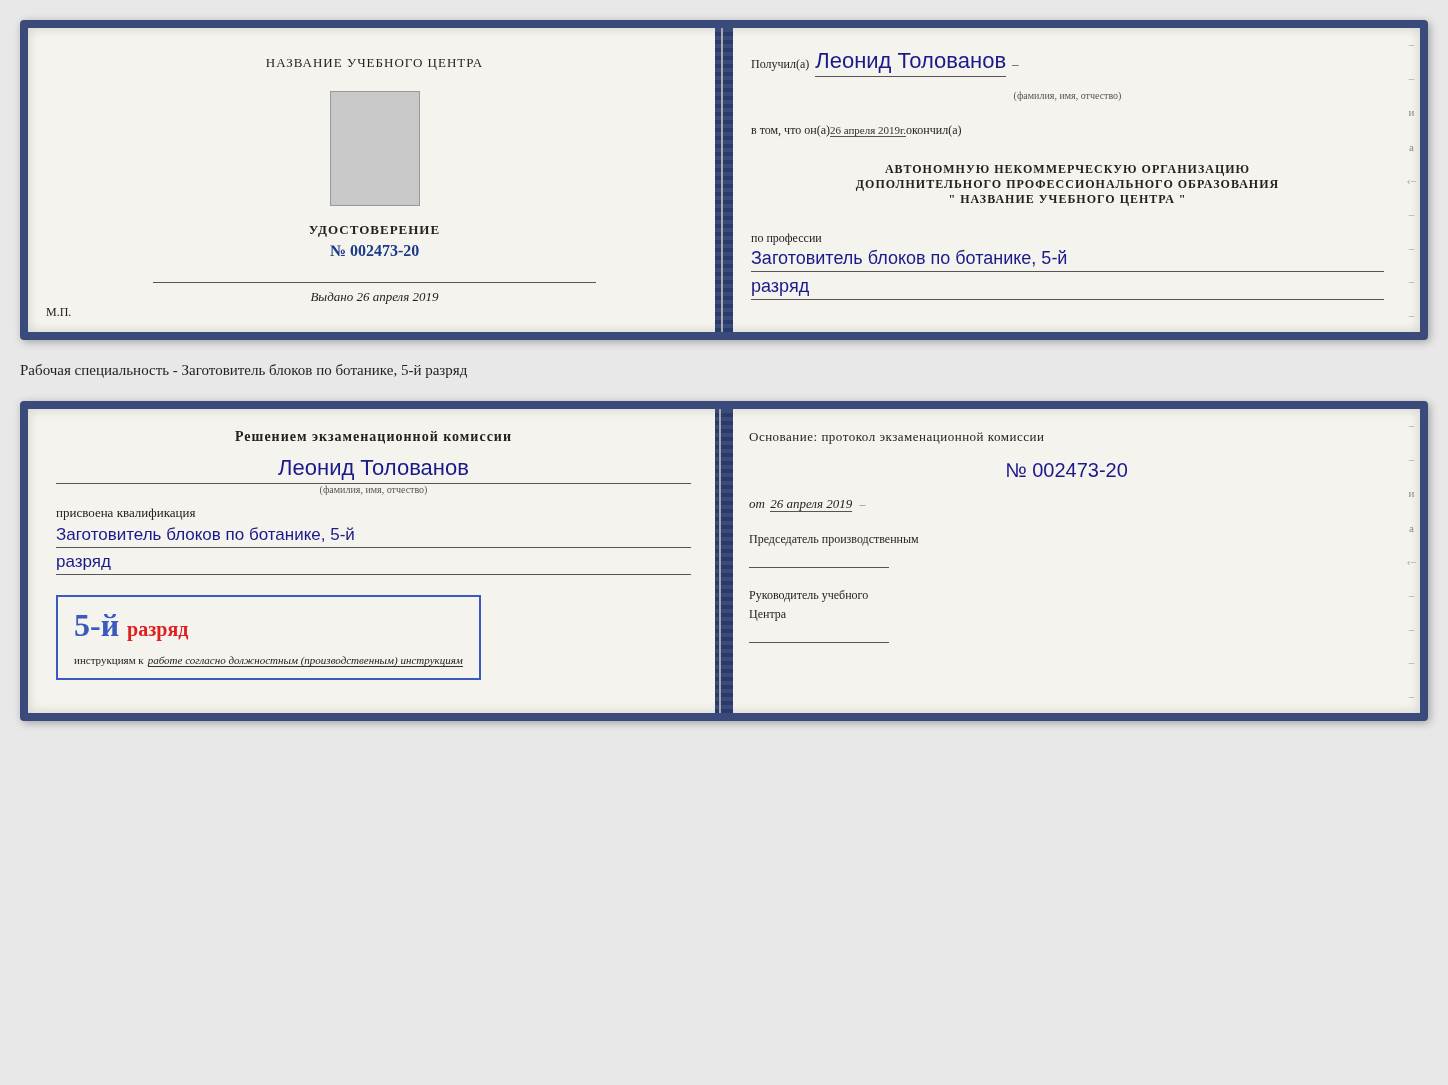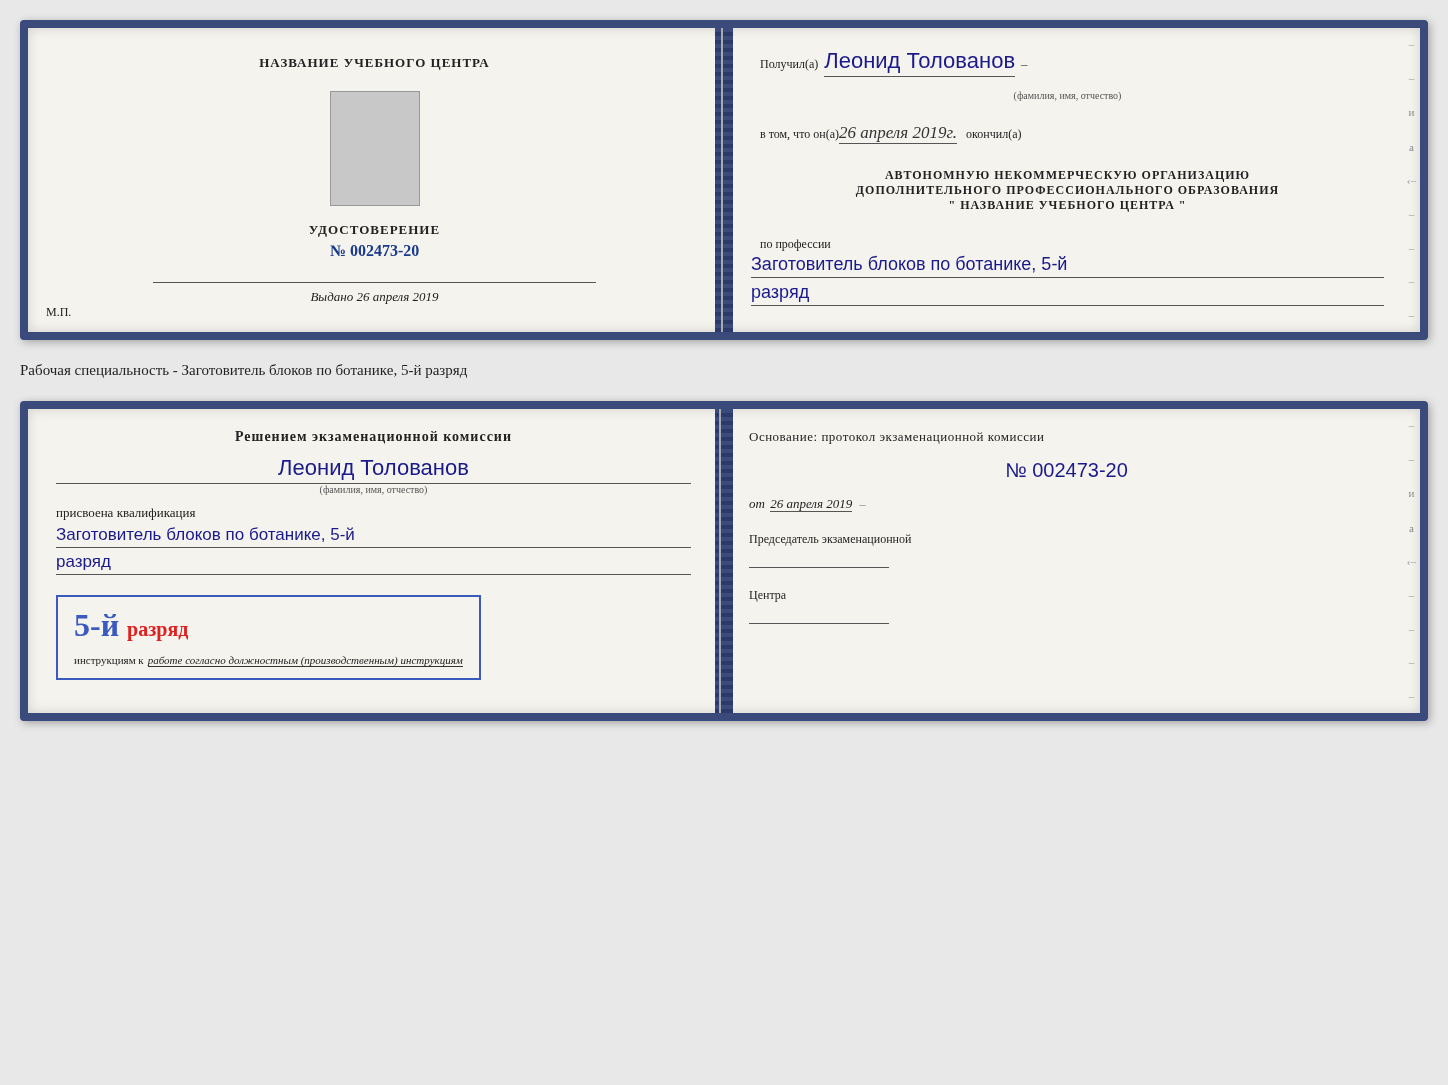--- a/index.html
+++ b/index.html
@@ -63,21 +63,21 @@
       padding: 20px 28px;
       display: flex;
       flex-direction: column;
       gap: 12px;
       position: relative;
     }
 
     
     .doc-title-center {
       font-size: 13px;
-      font-weight: bold;
+      font-weight: normal;
       letter-spacing: 1px;
       text-align: center;
       color: #222;
       margin-bottom: 20px;
     }
 
     .doc-photo-placeholder {
       width: 90px;
       height: 115px;
       background: #c8c8c8;
@@ -137,21 +137,20 @@
 
     .field-subtitle {
       font-size: 10px;
       color: #555;
       text-align: center;
     }
 
     .field-text-normal {
       font-size: 12px;
       color: #222;
-      margin-left: 9px;
     }
 
     .field-text-bold-center {
       font-size: 12px;
       font-weight: bold;
       letter-spacing: 1px;
       text-align: center;
       color: #222;
     }
 
@@ -345,21 +344,21 @@
         <span class="field-text-normal">Получил(а)</span>
         <span class="field-value-handwritten" style="font-size:22px;">Леонид Толованов</span>
         <span style="font-size:13px; color:#333;">–</span>
       </div>
       <div style="text-align:center; margin-top:-4px;">
         <span class="field-subtitle">(фамилия, имя, отчество)</span>
       </div>
 
       <div style="display:flex; align-items:baseline; margin-top:8px;">
         <span class="field-text-normal">в том, что он(а)</span>
-        <span style="font-style:italic; font-size:17px; color:#333; border-bottom:1px solid #555;">26 апреля 2019г.</span>
+        <span style="font-size:11px; color:#333; border-bottom:1px solid #555;">26 апреля 2019г.</span>
         <span class="field-text-normal">окончил(а)</span>
       </div>
 
       <div style="margin-top:12px;">
         <div class="field-text-bold-center">АВТОНОМНУЮ НЕКОММЕРЧЕСКУЮ ОРГАНИЗАЦИЮ</div>
         <div class="field-text-bold-center">ДОПОЛНИТЕЛЬНОГО ПРОФЕССИОНАЛЬНОГО ОБРАЗОВАНИЯ</div>
         <div class="field-text-bold-center">"  НАЗВАНИЕ УЧЕБНОГО ЦЕНТРА  "</div>
       </div>
 
       <div style="margin-top:12px;">
@@ -417,25 +416,26 @@
 
       <div class="protocol-number-large">№  002473-20</div>
 
       <div class="protocol-date">
         <span>от</span>
         <span style="font-style:italic; border-bottom:1px solid #555; margin-left:2px;">26 апреля 2019</span>
         <span style="font-size:12px; color:#888; margin-left:4px;">–</span>
       </div>
 
       <div class="signature-section">
-        <div class="signature-label">Председатель экзаменационной</div>
+        <div class="signature-label">Председатель производственным</div>
         <div class="signature-line"></div>
       </div>
 
       <div class="signature-section">
+        <div class="signature-label">Руководитель учебного</div>
         <div class="signature-label">Центра</div>
         <div class="signature-line"></div>
       </div>
 
       <div class="right-margin-dashes">
         <span class="dash-mark">–</span>
         <span class="dash-mark">–</span>
         <span class="и-mark">и</span>
         <span class="и-mark">а</span>
         <span class="dash-mark">‹–</span>

